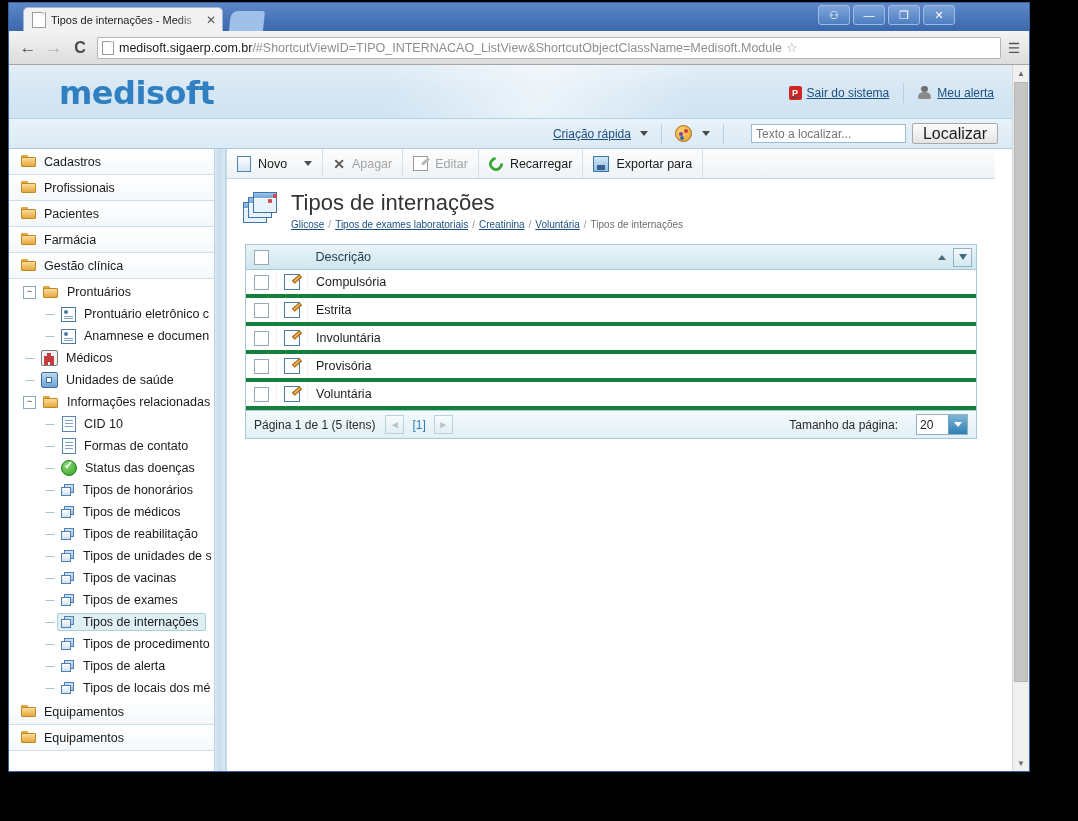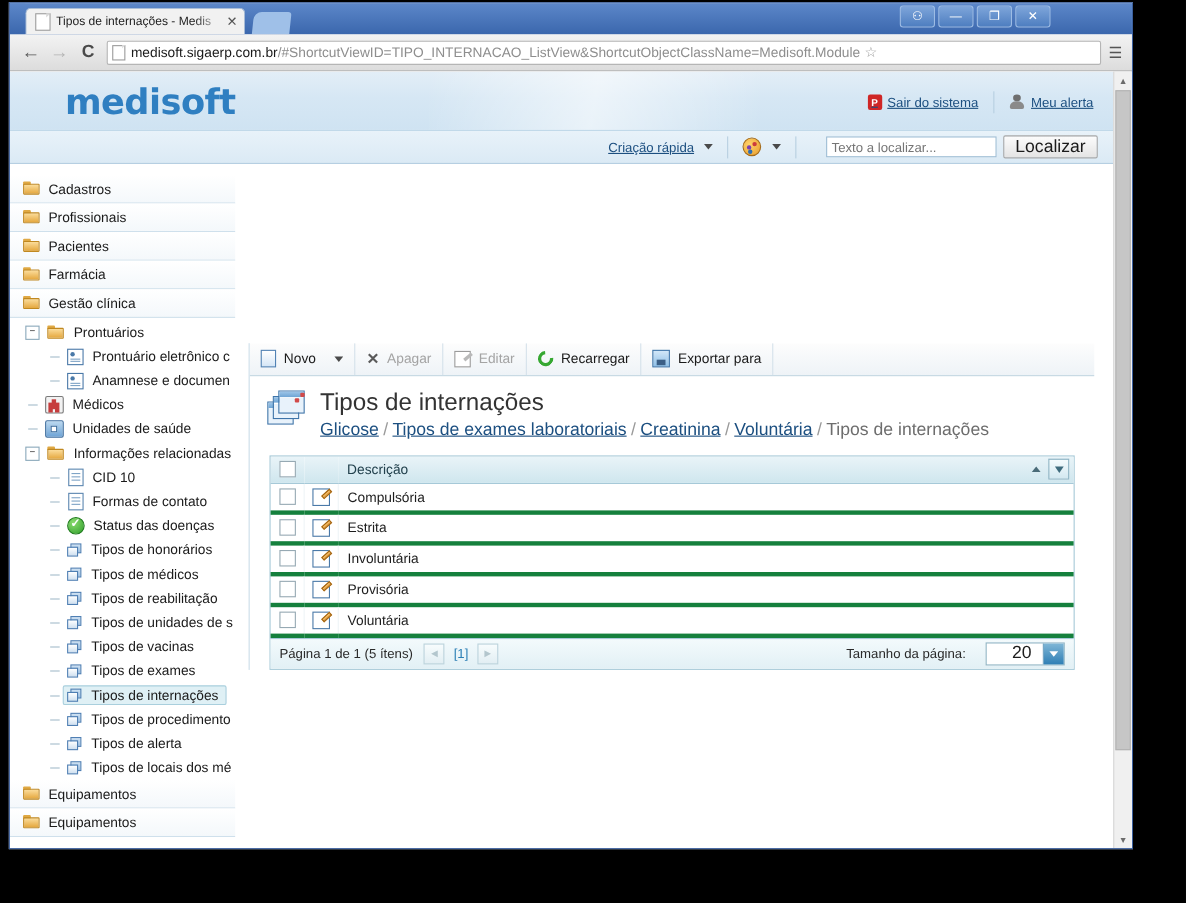--- a/index.html
+++ b/index.html
@@ -286,21 +286,20 @@
     border-radius: 2px;
     color: #1b1b1b;
     font-family: "Liberation Sans", sans-serif;
     cursor: pointer;
   }
   
   .app-body {
     position: absolute;
     left: 0; right: 17px; top: 84px; bottom: 0;
     display: flex;
-    align-items: center;
   }
   
   .sidebar {
     width: 205px;
     flex: none;
     background: #fff;
     overflow: hidden;
     position: relative;
   }
   .nav-root {
@@ -503,21 +502,21 @@
   .ic-bigstack .d2 { left: 25px; top: 8px; }
   .page-title {
     font-size: 22px;
     color: #333333;
     line-height: 24px;
     font-weight: normal;
     margin: 0;
   }
   .breadcrumb {
     margin-top: 4px;
-    font-size: 16px;
+    font-size: 10px;
     color: #6d6d6d;
     display: flex; flex-wrap: wrap; align-items: center; gap: 4px;
   }
   .breadcrumb a {
     color: #1c4f80;
     text-decoration: underline;
     cursor: pointer;
   }
   .breadcrumb .sep { color: #9a9a9a; }
   .breadcrumb .current { color: #6d6d6d; }
@@ -607,21 +606,21 @@
     display: flex; align-items: center; justify-content: center;
     cursor: pointer;
   }
   .pg-cur { color: #2b7fb5; padding: 0 3px; }
   .pgsize-wrap { margin-left: auto; display: flex; align-items: center; gap: 18px; }
   .pgsize-select {
     display: flex; align-items: stretch;
     border: 1px solid #8fb4c4; background: #fff; height: 19px;
   }
   .pgsize-select .val {
-    width: 28px; display:flex; align-items:center; padding-left:3px; font-size:16px; color:#1d1d1d;margin-left:20px;
+    width: 28px; display:flex; align-items:center; padding-left:3px; font-size:12px; color:#1d1d1d;
   }
   .pgsize-select .arrow {
     width: 18px;
     background: linear-gradient(#7fb6d6,#2f7fb5);
     border-left: 1px solid #6a9fc0;
     display:flex; align-items:center; justify-content:center;
   }
   .pgsize-select .arrow .g{
     width:0;height:0;border-left:4px solid transparent;border-right:4px solid transparent;
     border-top: 5px solid #fff;

